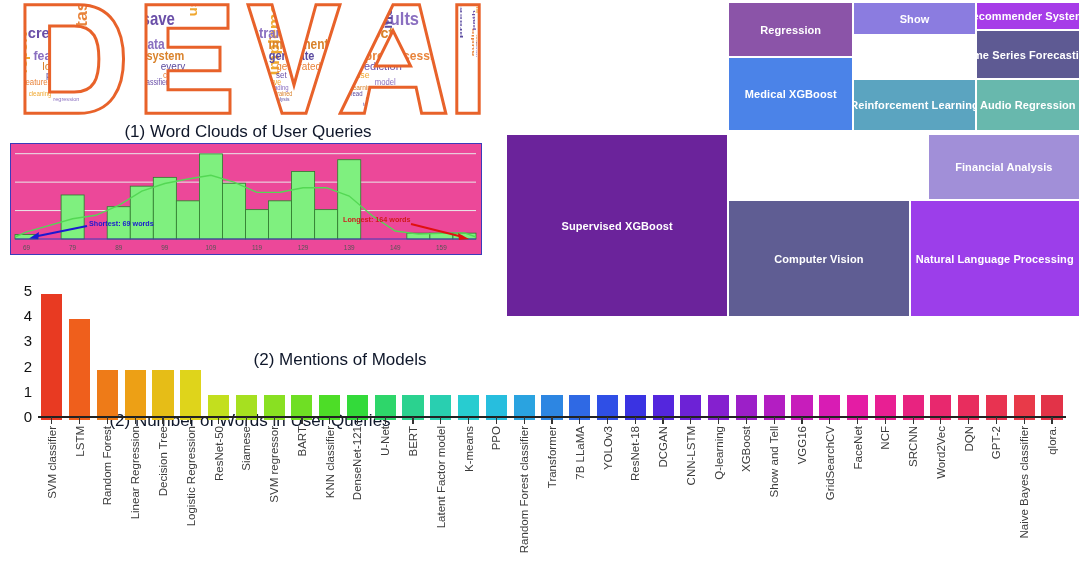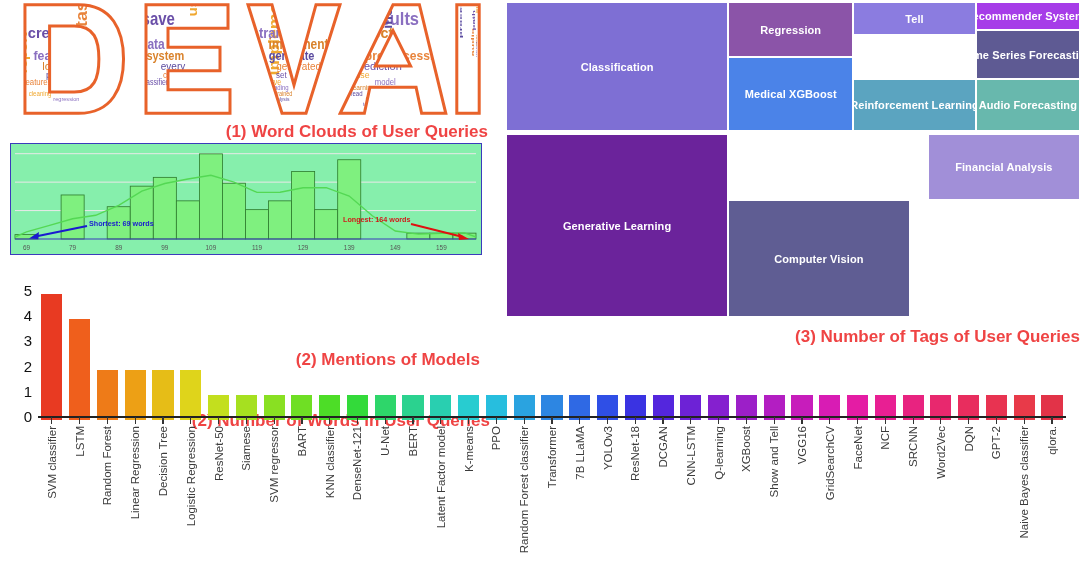--- a/index.html
+++ b/index.html
@@ -1,33 +1,33 @@
 <!DOCTYPE html>
 <html><head>
 <meta charset="utf-8">
 <style>
   html,body{margin:0;padding:0;background:#fff;}
   body{width:1080px;height:578px;position:relative;overflow:hidden;
        font-family:"Liberation Sans",sans-serif;color:#111;}
 
   
-  .caption{font-family:"Liberation Sans",sans-serif;font-weight:bold;
-           text-align:right;color:#ef4444;}
+  .caption{font-family:"Liberation Sans",sans-serif;font-weight:normal;
+           text-align:center;color:#0f172a;}
 
   
   #wordcloud-panel{position:absolute;left:8px;top:0;width:480px;height:140px;}
   #wordcloud-letters{position:absolute;left:0;top:0;width:480px;height:122px;}
   .wc-letter{position:absolute;top:0;height:118px;}
   .wc-letter svg{display:block;}
   #caption-1{position:absolute;left:0;top:122px;width:480px;font-size:17px;}
 
   
   #hist-panel{position:absolute;left:10px;top:143px;width:472px;height:135px;}
   #hist-frame{position:absolute;left:0;top:0;width:472px;height:112px;
-              border:1.5px solid #3b3bbb;box-sizing:border-box;background:#86efac;}
+              border:1.5px solid #3b3bbb;box-sizing:border-box;background:#ec4899;}
   #caption-2{position:absolute;left:0;top:268px;width:480px;font-size:17px;}
 
   
   #treemap-panel{position:absolute;left:506px;top:2px;width:574px;height:350px;}
   #treemap{position:absolute;left:0;top:0;width:574px;height:315px;overflow:hidden;
            background:#fff;}
   .tm-cell{position:absolute;box-sizing:border-box;display:flex;
            align-items:center;justify-content:center;overflow:hidden;}
   .tm-cell span{color:#fff;font-weight:bold;font-size:11px;
                 font-family:"Liberation Sans",sans-serif;white-space:nowrap;
@@ -210,55 +210,54 @@
         <text x="332" y="78" font-size="7.2" font-weight="bold" fill="#d01a1a" font-family="&quot;Liberation Sans&quot;,sans-serif">Longest: 164 words</text>
         <path d="M400,80 L452,93" stroke="#e01010" stroke-width="2.2" fill="none"></path>
         <polygon points="458,95 447,89 448,96" fill="#e01010"></polygon>
       </svg>
   </div>
   <div class="caption" id="caption-2">(2) Number of Words in User Queries</div>
 </div>
 
 <div id="treemap-panel">
   <div id="treemap">
-      <div class="tm-cell" style="left: 0px; top: 0px; width: 222.2px; height: 129.2px; background: rgb(126, 111, 212); border: 1px solid rgb(255, 255, 255);">
-        <span>Classification</span>
-      </div>
       <div class="tm-cell" style="left: 222.2px; top: 0px; width: 125.1px; height: 55.1px; background: rgb(139, 84, 168); border: 1px solid rgb(255, 255, 255);">
         <span>Regression</span>
       </div>
       <div class="tm-cell" style="left: 222.2px; top: 55.1px; width: 125.1px; height: 74px; background: rgb(75, 131, 232); border: 1px solid rgb(255, 255, 255);">
         <span>Medical XGBoost</span>
       </div>
       <div class="tm-cell" style="left: 347.3px; top: 0px; width: 122.4px; height: 33.1px; background: rgb(139, 124, 224); border: 1px solid rgb(255, 255, 255);">
-        <span>Tell</span>
+        <span>Show</span>
       </div>
       <div class="tm-cell" style="left: 347.3px; top: 77.2px; width: 122.4px; height: 52px; background: rgb(91, 164, 192); border: 1px solid rgb(255, 255, 255);">
         <span>Reinforcement Learning</span>
       </div>
       <div class="tm-cell" style="left: 469.7px; top: 0px; width: 104.3px; height: 28.3px; background: rgb(166, 60, 232); border: 1px solid rgb(255, 255, 255);">
         <span>Recommender Systems</span>
       </div>
       <div class="tm-cell" style="left: 469.7px; top: 28.3px; width: 104.3px; height: 48.8px; background: rgb(94, 90, 147); border: 1px solid rgb(255, 255, 255);">
         <span>Time Series Forecasting</span>
       </div>
       <div class="tm-cell" style="left: 469.7px; top: 77.2px; width: 104.3px; height: 52px; background: rgb(104, 184, 173); border: 1px solid rgb(255, 255, 255);">
-        <span>Audio Forecasting</span>
+        <span>Audio Regression</span>
       </div>
       <div class="tm-cell" style="left: 0px; top: 132.3px; width: 222.2px; height: 182.7px; background: rgb(107, 35, 155); border: 1px solid rgb(255, 255, 255);">
-        <span>Generative Learning</span>
+        <span>Supervised XGBoost</span>
       </div>
       <div class="tm-cell" style="left: 222.2px; top: 198.4px; width: 181.4px; height: 116.5px; background: rgb(95, 93, 147); border: 1px solid rgb(255, 255, 255);">
         <span>Computer Vision</span>
       </div>
       <div class="tm-cell" style="left: 421.7px; top: 132.3px; width: 152.3px; height: 66.1px; background: rgb(161, 143, 216); border: 1px solid rgb(255, 255, 255);">
         <span>Financial Analysis</span>
       </div>
+      <div class="tm-cell" style="left: 403.5px; top: 198.4px; width: 170.5px; height: 116.5px; background: rgb(156, 62, 234); border: 1px solid rgb(255, 255, 255);">
+        <span>Natural Language Processing</span>
+      </div>
     </div>
-  <div class="caption" id="caption-3">(3) Number of Tags of User Queries</div>
 </div>
 
 <div id="bar-panel">
   <div id="bar-axis-y">
       <div class="ytick" style="top: 134px;">0</div>
       <div class="ytick" style="top: 108.8px;">1</div>
       <div class="ytick" style="top: 83.6px;">2</div>
       <div class="ytick" style="top: 58.4px;">3</div>
       <div class="ytick" style="top: 33.2px;">4</div>
       <div class="ytick" style="top: 8px;">5</div>

